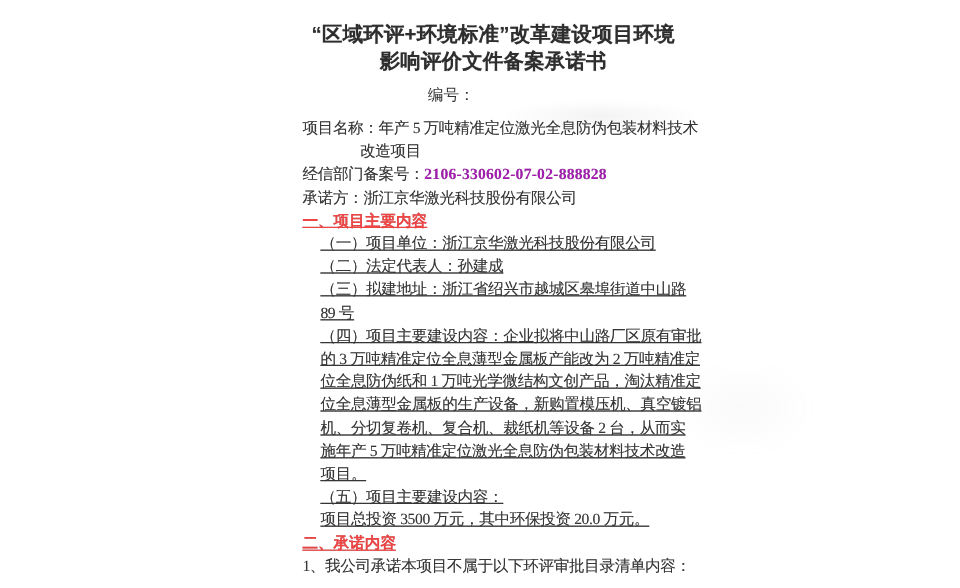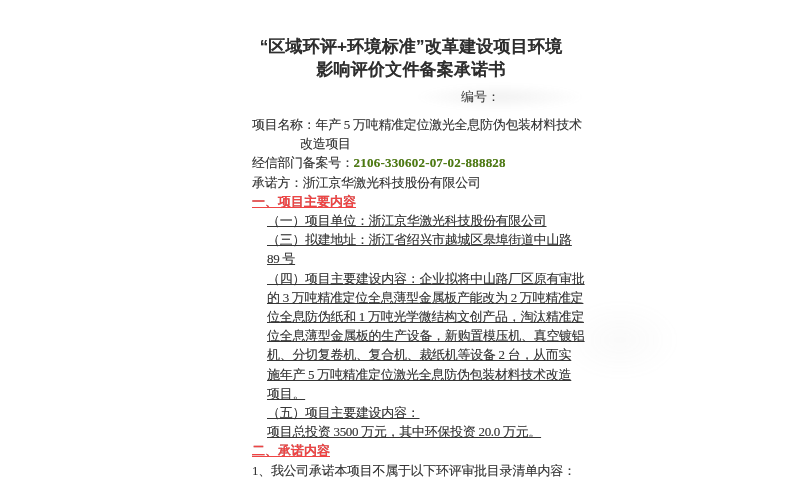--- a/index.html
+++ b/index.html
@@ -28,37 +28,37 @@
     top: 300px;
     width: 120px;
     height: 80px;
     background: radial-gradient(ellipse at center, rgba(160,160,160,0.05), rgba(255,255,255,0) 70%);
     filter: blur(3px);
     pointer-events: none;
   }
   .doc {
     position: absolute;
     left: 252px;
-    top: 32px;
+    top: 14px;
     width: 318px;
   }
   .title {
     margin-top: 3px;
     font-family: "Liberation Sans", "DejaVu Sans", sans-serif;
     font-weight: 700;
     font-size: 17px;
     line-height: 23px;
     letter-spacing: 0.2px;
     text-align: center;
     color: #2e2e2e;
     text-shadow: 0 0 0.6px rgba(60,60,60,0.55);
   }
   .serial {
     margin-top: 8px;
-    text-align: right;
+    text-align: center;
     padding-right: 70px;
     font-size: 13px;
     line-height: 16px;
     color: #333333;
   }
   .body {
     margin-top: 10px;
     font-size: 13px;
     line-height: 19.2px;
     letter-spacing: -0.3px;
@@ -71,21 +71,21 @@
   .h {
     font-family: "Liberation Sans", "DejaVu Sans", sans-serif;
     font-weight: 700;
     letter-spacing: 0;
     color: #ef4444;
     text-decoration: underline;
   }
   .num {
     font-weight: 700;
     letter-spacing: 0.2px;
-    color: #4d7c0f;
+    color: #a21caf;
   }
 </style>
 </head>
 <body>
 
 <div class="page">
   <div class="scan-smudge"></div>
   <div class="scan-smudge2"></div>
 
   <div class="doc">
@@ -110,20 +110,21 @@
         <span>经信部门备案号：</span><span class="num">2106-330602-07-02-888828</span>
       </div>
 
       <div class="ln">
         <span>承诺方：</span><span>浙江京华激光科技股份有限公司</span>
       </div>
 
       <div class="ln h">一、项目主要内容</div>
 
       <div class="ln ind1">（一）项目单位：浙江京华激光科技股份有限公司</div>
+      <div class="ln ind1">（二）法定代表人：孙建成</div>
       <div class="ln ind1">（三）拟建地址：浙江省绍兴市越城区皋埠街道中山路</div>
       <div class="ln ind1">89 号</div>
 
       <div class="ln ind1">（四）项目主要建设内容：企业拟将中山路厂区原有审批</div>
       <div class="ln ind1">的 3 万吨精准定位全息薄型金属板产能改为 2 万吨精准定</div>
       <div class="ln ind1">位全息防伪纸和 1 万吨光学微结构文创产品，淘汰精准定</div>
       <div class="ln ind1">位全息薄型金属板的生产设备，新购置模压机、真空镀铝</div>
       <div class="ln ind1">机、分切复卷机、复合机、裁纸机等设备 2 台，从而实</div>
       <div class="ln ind1">施年产 5 万吨精准定位激光全息防伪包装材料技术改造</div>
       <div class="ln ind1">项目。</div>

